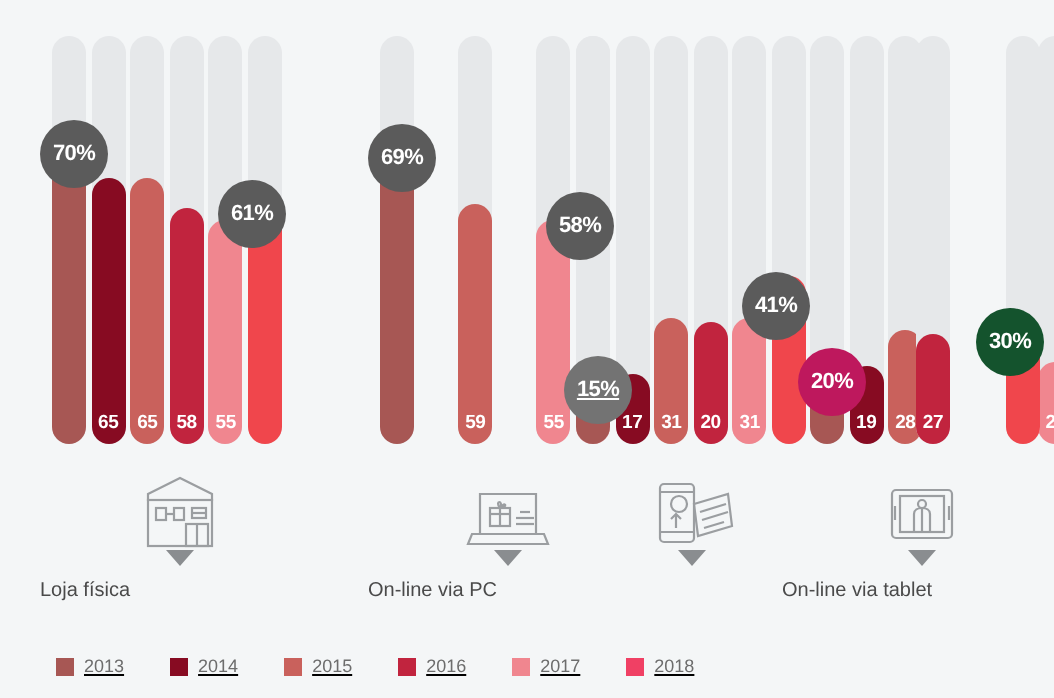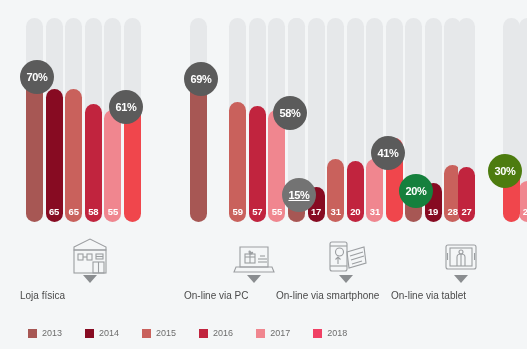--- a/index.html
+++ b/index.html
@@ -110,20 +110,21 @@
     line-height: 13px;
   }
 
   
   #legend {
     position: absolute;
     left: 28px;
     top: 328px;
     display: flex;
     align-items: center;
+    text-decoration: underline;
   }
   .legend-item {
     display: flex;
     align-items: center;
     margin-right: 23px;
   }
   .legend-swatch {
     width: 9px;
     height: 9px;
     margin-right: 5px;
@@ -197,25 +198,20 @@
         <div class="bars-area">
           <div class="bar-slot" style="left: 0px;">
             <div class="track"></div>
             <div class="fill" title="2013: 69%" style="height: 140.76px; background: rgb(167, 87, 84);"></div>
           </div>
           <div class="bar-slot" style="left: 39.2px;">
             <div class="track"></div>
             <div class="fill" title="2015: 59" style="height: 120.36px; background: rgb(201, 97, 92);"></div>
             <div class="inline-val">59</div>
           </div>
-          <div class="bar-slot" style="left: 58.8px;">
-            <div class="track"></div>
-            <div class="fill" title="2016: 57" style="height: 116.28px; background: rgb(193, 36, 62);"></div>
-            <div class="inline-val">57</div>
-          </div>
           <div class="bar-slot" style="left: 78.4px;">
             <div class="track"></div>
             <div class="fill" title="2017: 55" style="height: 112.2px; background: rgb(240, 134, 143);"></div>
             <div class="inline-val">55</div>
           </div>
           <div class="bar-slot" style="left: 98px;">
             <div class="track"></div>
             <div class="fill" title="2018: 58%" style="height: 118.32px; background: rgb(240, 70, 76);"></div>
           </div>
         </div>
@@ -283,25 +279,24 @@
             <line x1="32" y1="23" x2="45" y2="19"></line>
             <line x1="33" y1="27" x2="46" y2="23"></line>
             <line x1="34" y1="31" x2="44" y2="28"></line>
           </svg>
           <div style="position: absolute; left: 21px; top: 42px;">
             <svg width="14" height="8" viewBox="0 0 14 8">
               <path d="M0 0 L14 0 L7 8 Z" fill="#8a8d90"></path>
             </svg>
           </div>
         </div>
-        <div class="group-label" style="left: -12px;">On-line via smartphone</div>
       </div>
       <div class="group" style="left: 405px; width: 115px;">
-        <div class="badge" style="left: -6px; top: 174px; background: #15803d;">20%</div>
-        <div class="badge" style="left: 83px; top: 154px; background: #4d7c0f;">30%</div>
+        <div class="badge" style="left: -6px; top: 174px; background: #be185d;">20%</div>
+        <div class="badge" style="left: 83px; top: 154px; background: #14532d;">30%</div>
         <div class="bars-area">
           <div class="bar-slot" style="left: 0px;">
             <div class="track"></div>
             <div class="fill" title="2013: 20%" style="height: 40.8px; background: rgb(167, 87, 84);"></div>
           </div>
           <div class="bar-slot" style="left: 19.6px;">
             <div class="track"></div>
             <div class="fill" title="2014: 19" style="height: 38.76px; background: rgb(135, 11, 34);"></div>
             <div class="inline-val">19</div>
           </div>

